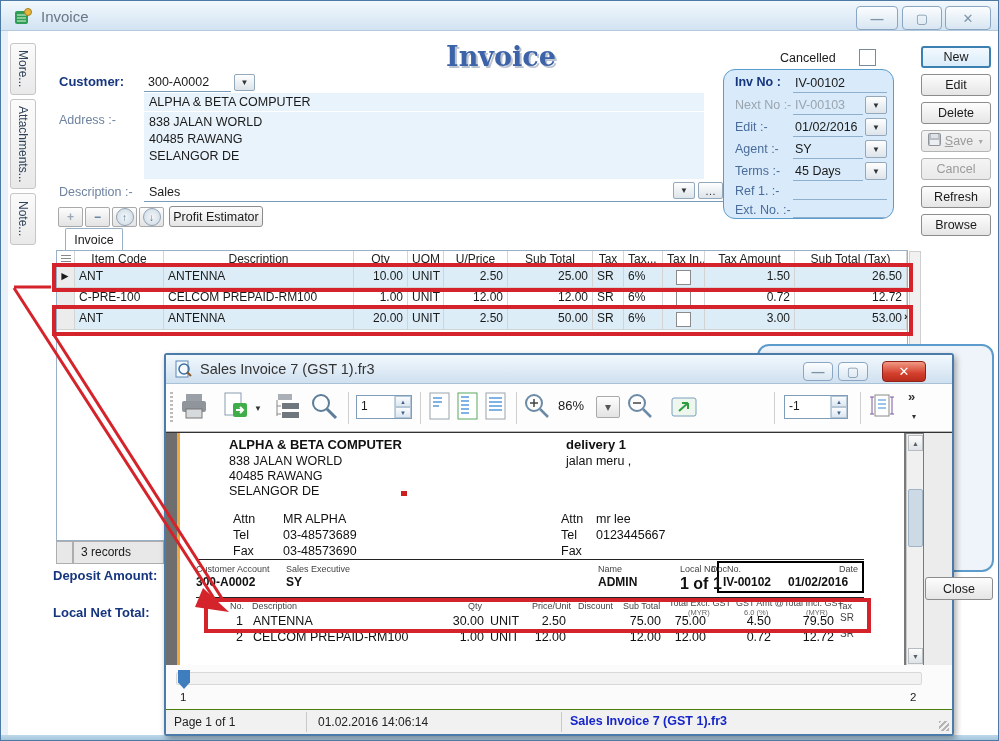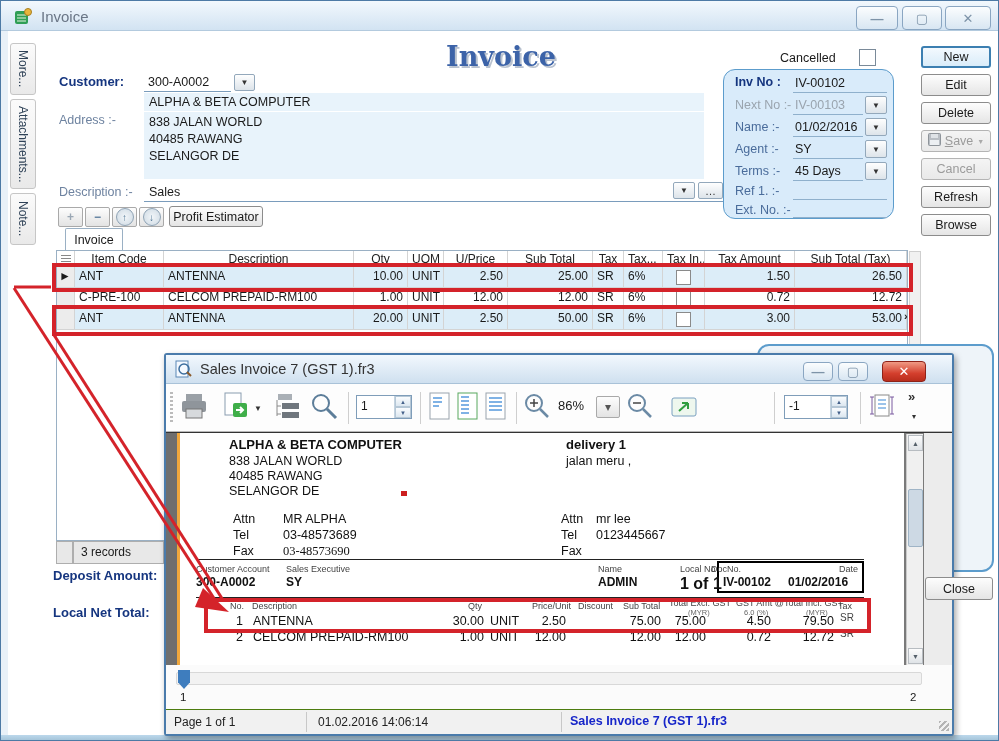--- a/index.html
+++ b/index.html
@@ -217,21 +217,21 @@
   <div class="abs" style="left:756px;top:343px;width:237px;height:228px;border:2px solid #5c9ccc;border-radius:12px;background:#eef4f9;z-index:5;"></div>
 
   <div class="abs info-panel" style="left:722px;top:68px;width:171px;height:150px;"></div>
   <span class="abs lbl-navy" style="left:734px;top:74px;font-size:12.5px;">Inv No :</span>
   <span class="abs" style="left:794px;top:75px;">IV-00102</span>
   <div class="abs field-underline" style="left:792px;top:91px;width:94px;background:#8fb0cc;"></div>
   <span class="abs" style="left:734px;top:97px;color:#9aa4ae;">Next No :-</span>
   <span class="abs" style="left:794px;top:97px;color:#9aa4ae;">IV-00103</span>
   <div class="abs field-underline" style="left:792px;top:113px;width:70px;background:#8fb0cc;"></div>
   <div class="abs combo" style="left:864px;top:95px;width:22px;height:18px;">▼</div>
-  <span class="abs info-lbl" style="left:734px;top:119px;">Name :-</span>
+  <span class="abs info-lbl" style="left:734px;top:119px;">Edit :-</span>
   <span class="abs" style="left:794px;top:119px;">01/02/2016</span>
   <div class="abs field-underline" style="left:792px;top:135px;width:70px;background:#8fb0cc;"></div>
   <div class="abs combo" style="left:864px;top:117px;width:22px;height:18px;">▼</div>
   <span class="abs info-lbl" style="left:734px;top:141px;">Agent :-</span>
   <span class="abs" style="left:794px;top:141px;">SY</span>
   <div class="abs field-underline" style="left:792px;top:157px;width:70px;background:#8fb0cc;"></div>
   <div class="abs combo" style="left:864px;top:139px;width:22px;height:18px;">▼</div>
   <span class="abs info-lbl" style="left:734px;top:163px;">Terms :-</span>
   <span class="abs" style="left:794px;top:163px;">45 Days</span>
   <div class="abs field-underline" style="left:792px;top:179px;width:70px;background:#8fb0cc;"></div>
@@ -390,21 +390,21 @@
         <div class="rtext" style="left:49px;top:21px;">838 JALAN WORLD</div>
         <div class="rtext" style="left:49px;top:36px;">40485 RAWANG</div>
         <div class="rtext" style="left:49px;top:51px;">SELANGOR DE</div>
         <div class="rtext rbold" style="left:386px;top:4px;font-size:13px;">delivery 1</div>
         <div class="rtext" style="left:386px;top:21px;">jalan meru ,</div>
         <div class="rtext" style="left:53px;top:79px;">Attn</div>
         <div class="rtext" style="left:103px;top:79px;">MR ALPHA</div>
         <div class="rtext" style="left:53px;top:95px;">Tel</div>
         <div class="rtext" style="left:103px;top:95px;">03-48573689</div>
         <div class="rtext" style="left:53px;top:111px;">Fax</div>
-        <div class="rtext" style="left:103px;top:111px;font-family:Liberation Serif, serif;">03-48573690</div>
+        <div class="rtext" style="left:103px;top:111px;">03-48573690</div>
         <div class="rtext" style="left:381px;top:79px;">Attn</div>
         <div class="rtext" style="left:416px;top:79px;">mr lee</div>
         <div class="rtext" style="left:381px;top:95px;">Tel</div>
         <div class="rtext" style="left:416px;top:95px;">0123445667</div>
         <div class="rtext" style="left:381px;top:111px;">Fax</div>
         <div class="rline" style="left:16px;top:126px;width:668px;"></div>
         <div class="rsmall" style="left:16px;top:131px;">Customer Account</div>
         <div class="rsmall" style="left:106px;top:131px;">Sales Executive</div>
         <div class="rsmall" style="left:418px;top:131px;">Name</div>
         <div class="rsmall" style="left:500px;top:131px;">Local No</div>

